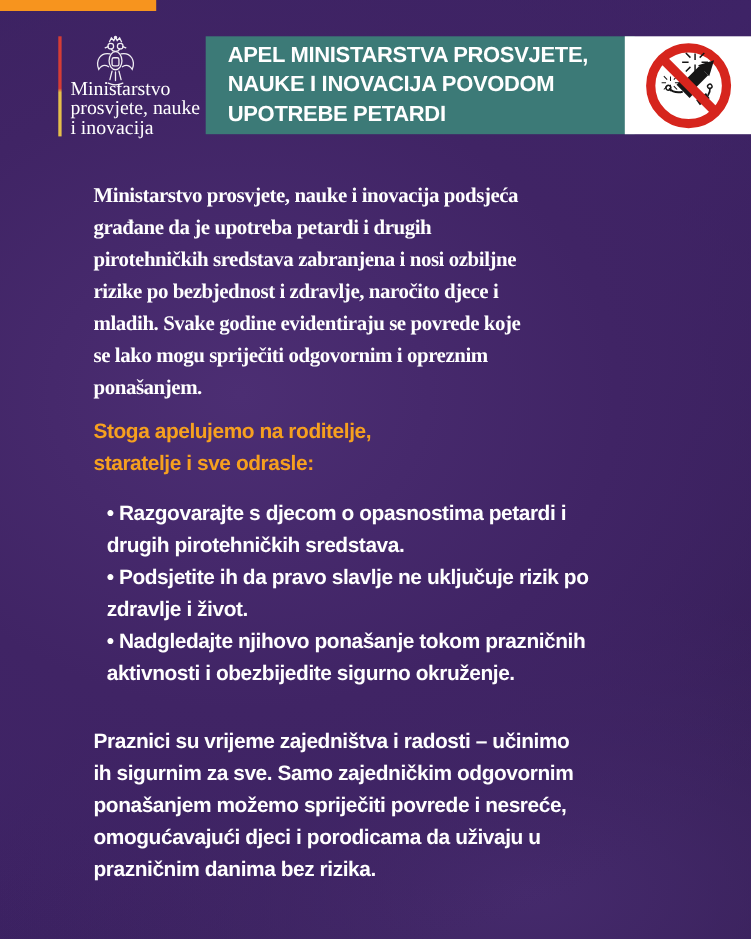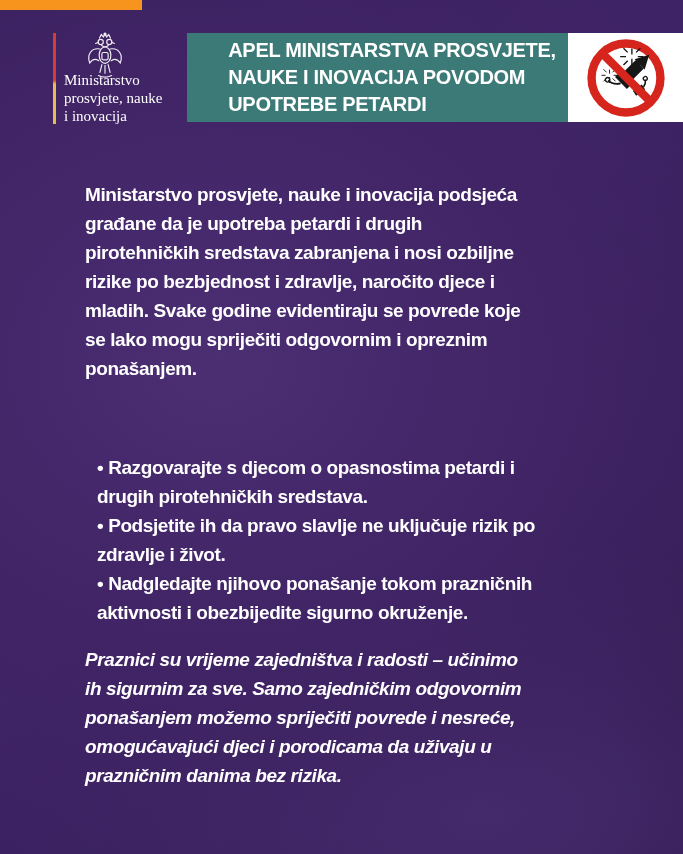--- a/index.html
+++ b/index.html
@@ -23,30 +23,29 @@
   .logo-line {
     position:absolute; left:53px; top:33px;
     width:3px; height:91px;
     background:linear-gradient(#d53c35 0%, #d53c35 52%, #e5bf4a 56%, #e5bf4a 100%);
   }
   .coat { position:absolute; left:80px; top:31px; width:50px; height:50px; }
   .ministry-name {
     position:absolute; left:64px; top:71px;
     color:#ffffff;
     font-family:"Liberation Serif", serif;
-    font-size:15px; line-height:18px;
+    font-size:18px; line-height:18px;
     white-space:pre-line;
   }
   .banner {
     position:absolute; left:187px; top:33px;
     width:390px; height:89px;
     background:#3c7a77;
     display:flex; align-items:center;
     padding-left:20px;
-    justify-content:center;
   }
   .banner-title {
     color:#ffffff; font-weight:700;
     font-size:20px; line-height:27px;
     letter-spacing:-0.3px;
     white-space:pre-line;
   }
   .sign-box {
     position:absolute; left:568px; top:33px;
     width:115px; height:89px;
@@ -56,24 +55,24 @@
   .sign-box svg { width:84px; height:84px; }
   
   .content {
     position:absolute; left:85px; top:0;
     width:584px; height:854px;
     color:#ffffff; font-weight:700;
     font-size:19px; line-height:29px;
     letter-spacing:-0.4px;
   }
   .content p { position:absolute; left:0; width:100%; white-space:pre-line; }
-  .intro    { top:180px; }
+  .intro    { top:164px;font-family:Liberation Serif, serif; }
   .appeal   { top:378px; color:#f6a01f; }
   .bullets  { position:absolute; left:0; top:453px; width:100%;margin-left:12px; }
-  .closing  { top:645px;font-style:italic; }
+  .closing  { top:660px; }
 </style>
 </head>
 <body>
 
 <div class="poster">
 
   <div class="top-bar"></div>
 
   <div>
     <div class="logo-line"></div>
@@ -133,20 +132,22 @@
   </div>
 
   <div class="content">
     <p class="intro">Ministarstvo prosvjete, nauke i inovacija podsjeća
 građane da je upotreba petardi i drugih
 pirotehničkih sredstava zabranjena i nosi ozbiljne
 rizike po bezbjednost i zdravlje, naročito djece i
 mladih. Svake godine evidentiraju se povrede koje
 se lako mogu spriječiti odgovornim i opreznim
 ponašanjem.</p>
+    <p class="appeal">Stoga apelujemo na roditelje,
+staratelje i sve odrasle:</p>
     <div class="bullets">
       <p style="position:static">•  Razgovarajte s djecom o opasnostima petardi i
 drugih pirotehničkih sredstava.</p>
       <p style="position:static">•  Podsjetite ih da pravo slavlje ne uključuje rizik po
 zdravlje i život.</p>
       <p style="position:static">•  Nadgledajte njihovo ponašanje tokom prazničnih
 aktivnosti i obezbijedite sigurno okruženje.</p>
     </div>
     <p class="closing">Praznici su vrijeme zajedništva i radosti – učinimo
 ih sigurnim za sve. Samo zajedničkim odgovornim

